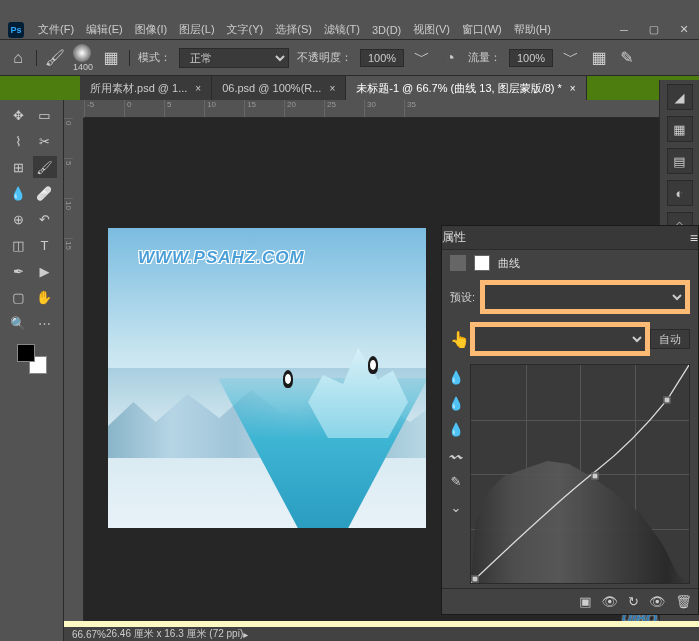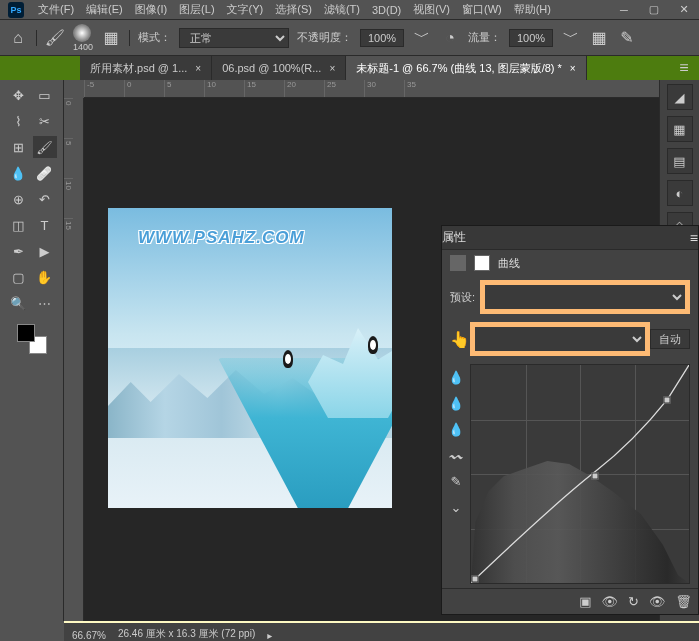--- a/index.html
+++ b/index.html
@@ -1,18 +1,18 @@
 <!DOCTYPE html>
 <html><head>
 <meta charset="utf-8">
 <style>
 * { margin: 0; padding: 0; box-sizing: border-box; font-family: "Microsoft YaHei", sans-serif; }
 body { width: 699px; height: 641px; background: #535353; overflow: hidden; position: relative; }
 
-.menubar { height: 20px; background: #535353; display: flex; align-items: center; padding-left: 8px; border-bottom: 1px solid #2a2a2a; }
+.menubar { height: 20px; background: #535353; display: flex; align-items: center; padding-left: 8px; border-bottom: 1px solid #2a2a2a; margin-top: 20px; }
 .menubar .logo { width: 16px; height: 16px; background: #001e36; border-radius: 3px; display: flex; align-items: center; justify-content: center; color: #31a8ff; font-size: 9px; font-weight: bold; margin-right: 8px; }
 .menubar .menu-item { color: #ccc; font-size: 11px; padding: 0 6px; cursor: pointer; }
 .win-controls { margin-left: auto; display: flex; }
 .win-btn { width: 30px; height: 20px; display: flex; align-items: center; justify-content: center; color: #ccc; font-size: 11px; cursor: pointer; }
 
 .options-bar { height: 36px; background: #535353; display: flex; align-items: center; padding: 0 8px; gap: 8px; border-bottom: 1px solid #2a2a2a; }
 .opt-icon { width: 20px; height: 20px; display: flex; align-items: center; justify-content: center; color: #ccc; cursor: pointer; }
 .brush-preview { display: flex; flex-direction: column; align-items: flex-start; color: #ccc; font-size: 9px; }
 .brush-dot { width: 18px; height: 18px; background: radial-gradient(circle, #fff 0%, #888 60%, transparent 100%); border-radius: 50%; }
 .opt-label { color: #ccc; font-size: 11px; }
@@ -36,21 +36,21 @@
 .toolbox-wide .tool-grid { display: grid; grid-template-columns: 24px 24px; gap: 2px; }
 .toolbox-wide .tool { width: 24px; height: 22px; }
 
 .canvas-area { flex: 1; background: #262626; position: relative; overflow: hidden; }
 .ruler-h { position: absolute; top: 0; left: 20px; right: 0; height: 18px; background: #535353; border-bottom: 1px solid #2a2a2a; display: flex; }
 .ruler-v { position: absolute; top: 18px; left: 0; width: 20px; bottom: 0; background: #535353; border-right: 1px solid #2a2a2a; }
 .ruler-h .tick { flex: 0 0 40px; color: #999; font-size: 8px; padding-left: 2px; border-left: 1px solid #666; }
 .ruler-v .tick { height: 40px; color: #999; font-size: 8px; writing-mode: vertical-lr; border-top: 1px solid #666; padding-top: 2px; }
 .ruler-corner { position: absolute; top: 0; left: 0; width: 20px; height: 18px; background: #535353; }
 
-.canvas-img { position: absolute; top: 128px; left: 44px; width: 284px; height: 300px; background: linear-gradient(180deg, #aad5e8 0%, #d8ecf3 30%, #e5f1f5 50%, #4db8d4 70%, #e8f0f5 100%); overflow: hidden; }
+.canvas-img { position: absolute; top: 128px; left: 44px; width: 318px; height: 300px; background: linear-gradient(180deg, #aad5e8 0%, #d8ecf3 30%, #e5f1f5 50%, #4db8d4 70%, #e8f0f5 100%); overflow: hidden; }
 .sky { position: absolute; top: 0; left: 0; right: 0; height: 180px; background: linear-gradient(180deg, #7abce0 0%, #c8e5f0 70%, #e0f0f8 100%); }
 .mountains { position: absolute; bottom: 0; left: 0; right: 0; height: 160px; background: linear-gradient(180deg, #a8cfe0 0%, #d5e8f0 40%, #e8f2f8 100%); }
 .mountains::before { content: ''; position: absolute; top: 10px; left: 0; right: 0; height: 80px; background: linear-gradient(90deg, #8ab5c8 0%, #b5d5e5 20%, #a0c5d8 40%, #c5dde8 60%, #95bfd2 80%, #b8d8e5 100%); clip-path: polygon(0 60%, 8% 30%, 15% 55%, 25% 20%, 35% 50%, 45% 15%, 55% 45%, 65% 25%, 75% 50%, 85% 30%, 95% 55%, 100% 40%, 100% 100%, 0 100%); }
 .glass { position: absolute; bottom: -20px; left: 110px; width: 210px; height: 200px; }
 .glass::before { content: ''; position: absolute; top: 30px; left: 0; right: 0; height: 150px; background: linear-gradient(180deg, rgba(100,200,220,0.3) 0%, #3fb5d4 40%, #2a9dc0 100%); clip-path: polygon(0 0, 100% 0, 62% 100%, 38% 100%); border-radius: 4px; }
 .iceberg { position: absolute; top: 0; left: 90px; width: 100px; height: 90px; background: linear-gradient(180deg, #d8f0f8 0%, #8ad5e8 100%); clip-path: polygon(20% 100%, 0 60%, 15% 30%, 35% 40%, 50% 0, 70% 35%, 85% 25%, 100% 60%, 80% 100%); }
 .penguin { position: absolute; width: 10px; height: 18px; background: #1a1a1a; border-radius: 50% 50% 40% 40%; }
 .penguin::after { content: ''; position: absolute; top: 4px; left: 2px; width: 6px; height: 10px; background: #fff; border-radius: 50%; }
 .watermark { position: absolute; top: 20px; left: 30px; color: #4a9fd8; font-size: 17px; font-weight: bold; font-style: italic; text-shadow: 1px 1px 0 #fff, -1px -1px 0 #fff, 1px -1px 0 #fff, -1px 1px 0 #fff; letter-spacing: 1px; }
 .watermark2 { position: absolute; bottom: 15px; right: 8px; color: #2a7ab8; font-size: 14px; font-weight: bold; font-style: italic; text-shadow: 0 0 2px #fff; }
@@ -82,21 +82,21 @@
 .gh2 { top: 50%; left: 0; right: 0; height: 1px; }
 .gh3 { top: 75%; left: 0; right: 0; height: 1px; }
 .histo { position: absolute; bottom: 0; left: 0; right: 0; height: 70%; background: linear-gradient(90deg, rgba(50,50,50,0.9) 0%, rgba(80,80,80,0.9) 20%, rgba(90,90,90,0.9) 40%, rgba(70,70,70,0.9) 60%, rgba(40,40,40,0.9) 90%, rgba(20,20,20,0) 100%); clip-path: polygon(0 100%, 2% 60%, 8% 40%, 15% 30%, 25% 25%, 35% 20%, 45% 22%, 55% 30%, 65% 40%, 78% 55%, 88% 75%, 95% 95%, 100% 100%); }
 .curve-line { position: absolute; inset: 0; }
 .curve-line svg { width: 100%; height: 100%; }
 .curve-pt { position: absolute; width: 7px; height: 7px; background: #ccc; border: 1px solid #333; transform: translate(-50%, -50%); }
 
 .panel-footer { height: 26px; display: flex; align-items: center; justify-content: flex-end; padding: 0 6px; gap: 10px; border-top: 1px solid #2a2a2a; }
 .panel-footer .fbtn { color: #ccc; font-size: 13px; cursor: pointer; }
 
-.status-bar { position: absolute; bottom: 0; left: 64px; right: 0; height: 20px; background: #424242; display: flex; align-items: flex-end; padding: 0 8px; gap: 12px; color: #ccc; font-size: 10px; border-top: 2px solid #fef9c3; }
+.status-bar { position: absolute; bottom: 0; left: 64px; right: 0; height: 20px; background: #424242; display: flex; align-items: center; padding: 0 8px; color: #ccc; font-size: 10px; border-top: 6px solid #fef9c3; }
 .divider { width: 1px; height: 16px; background: #2a2a2a; }
 </style>
 </head>
 <body>
 
 <div class="menubar">
   <div class="logo">Ps</div>
   <div class="menu-item">文件(F)</div>
   <div class="menu-item">编辑(E)</div>
   <div class="menu-item">图像(I)</div>

